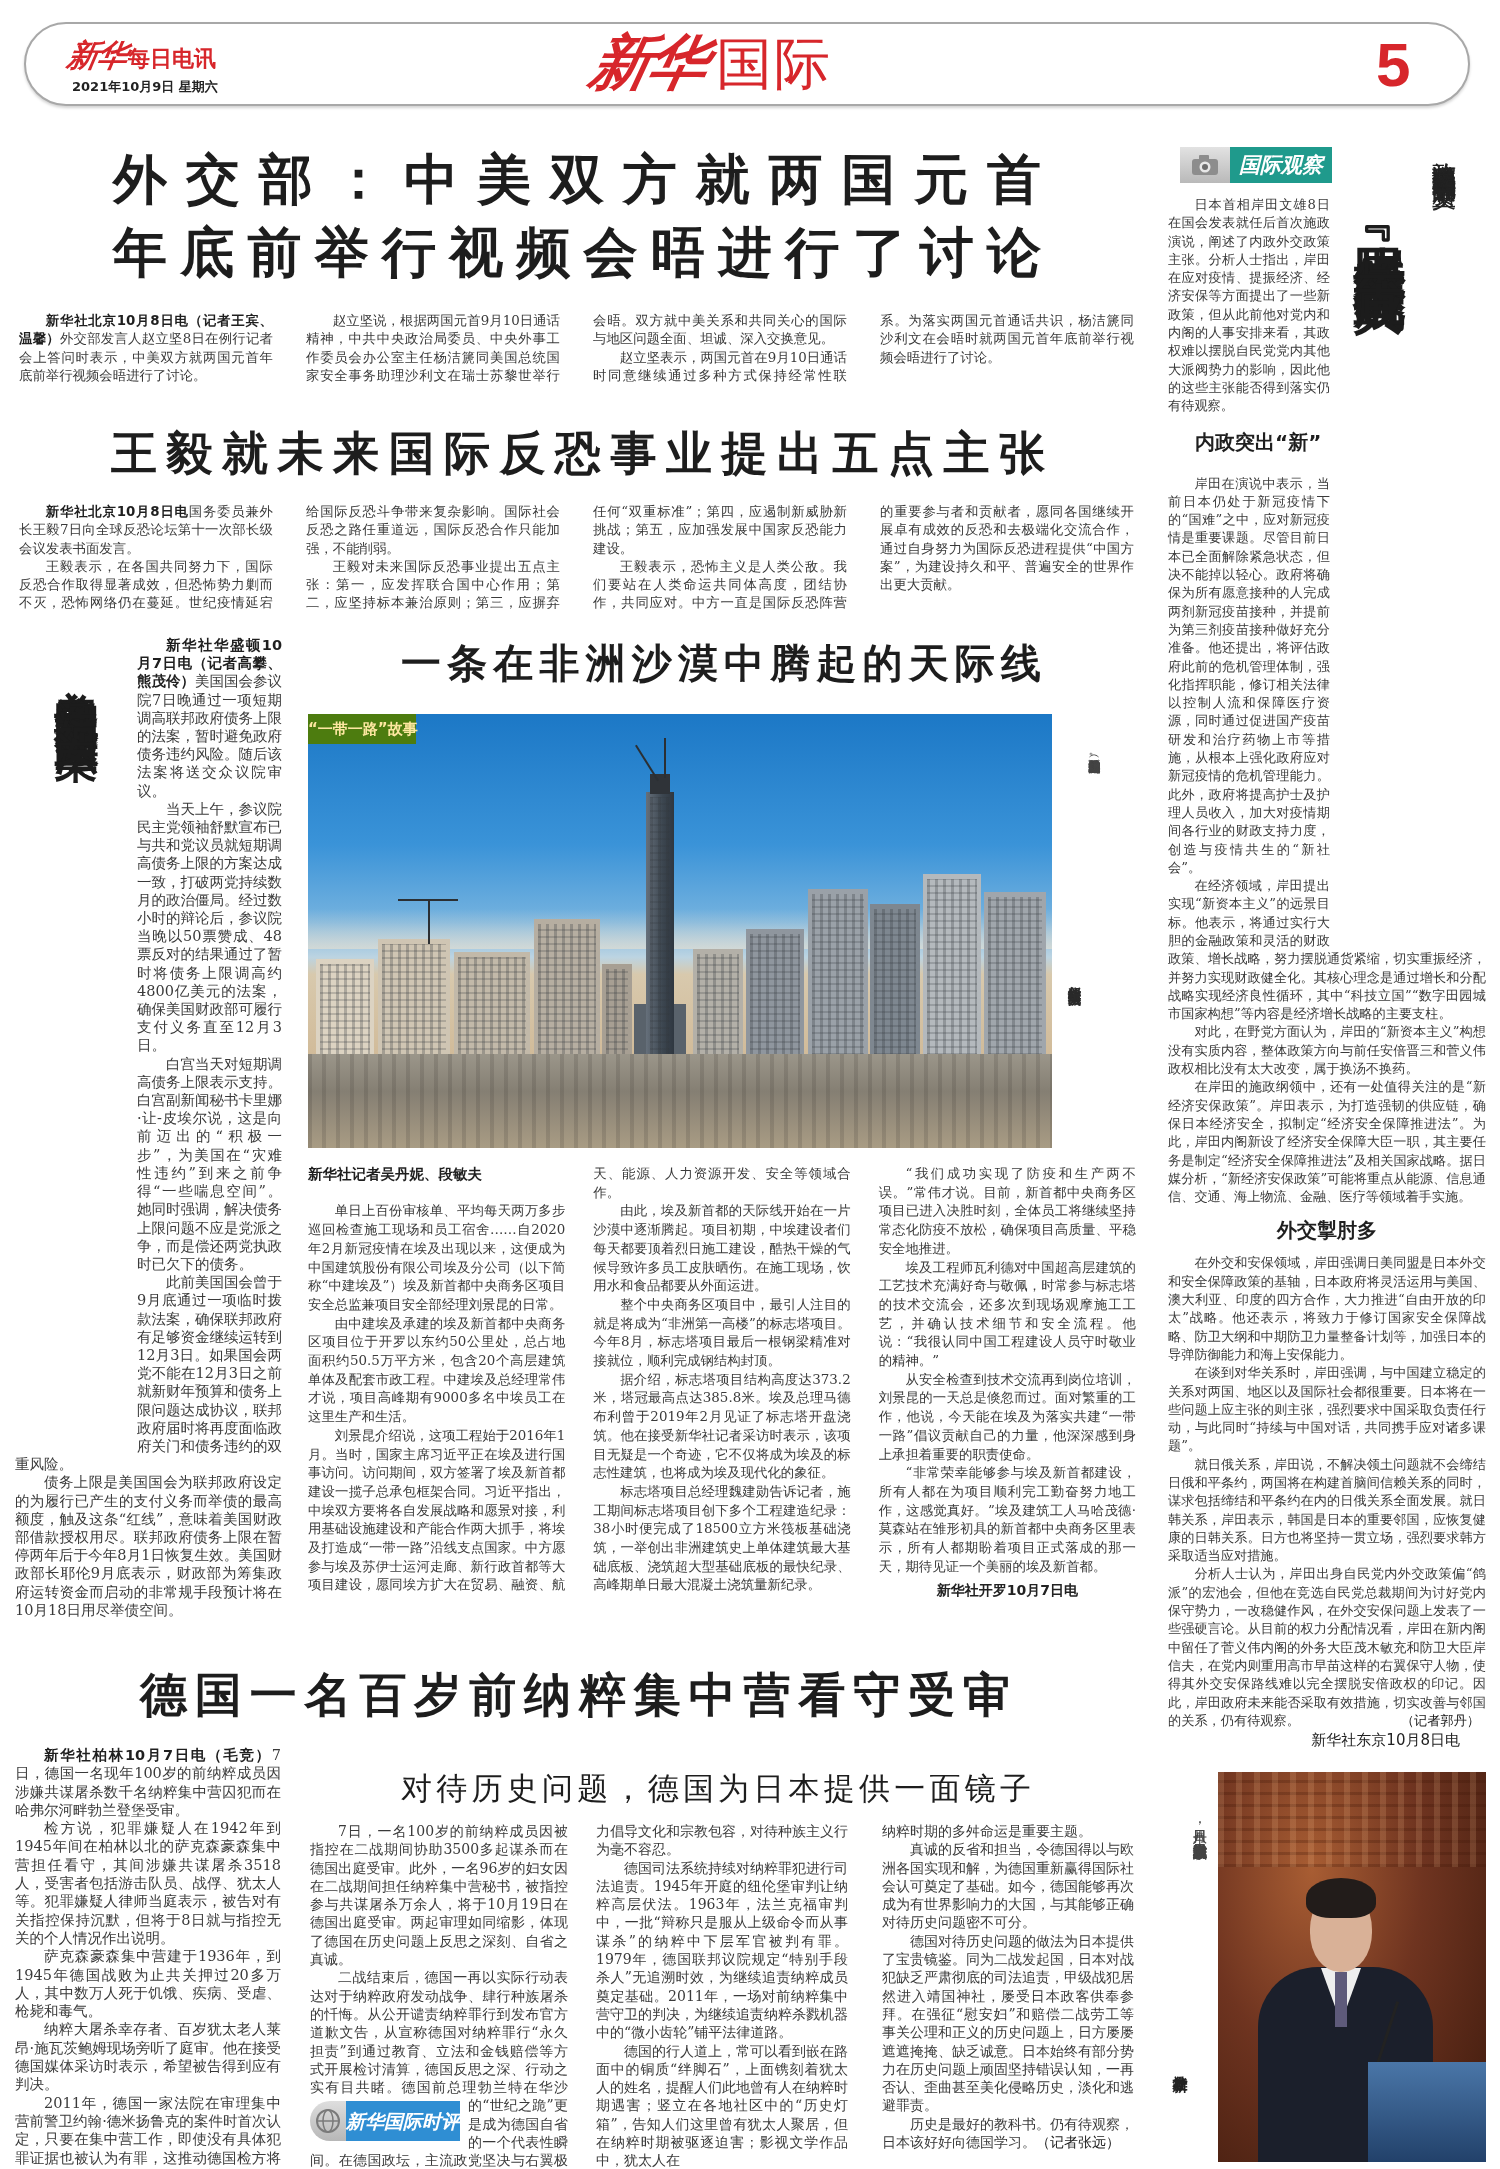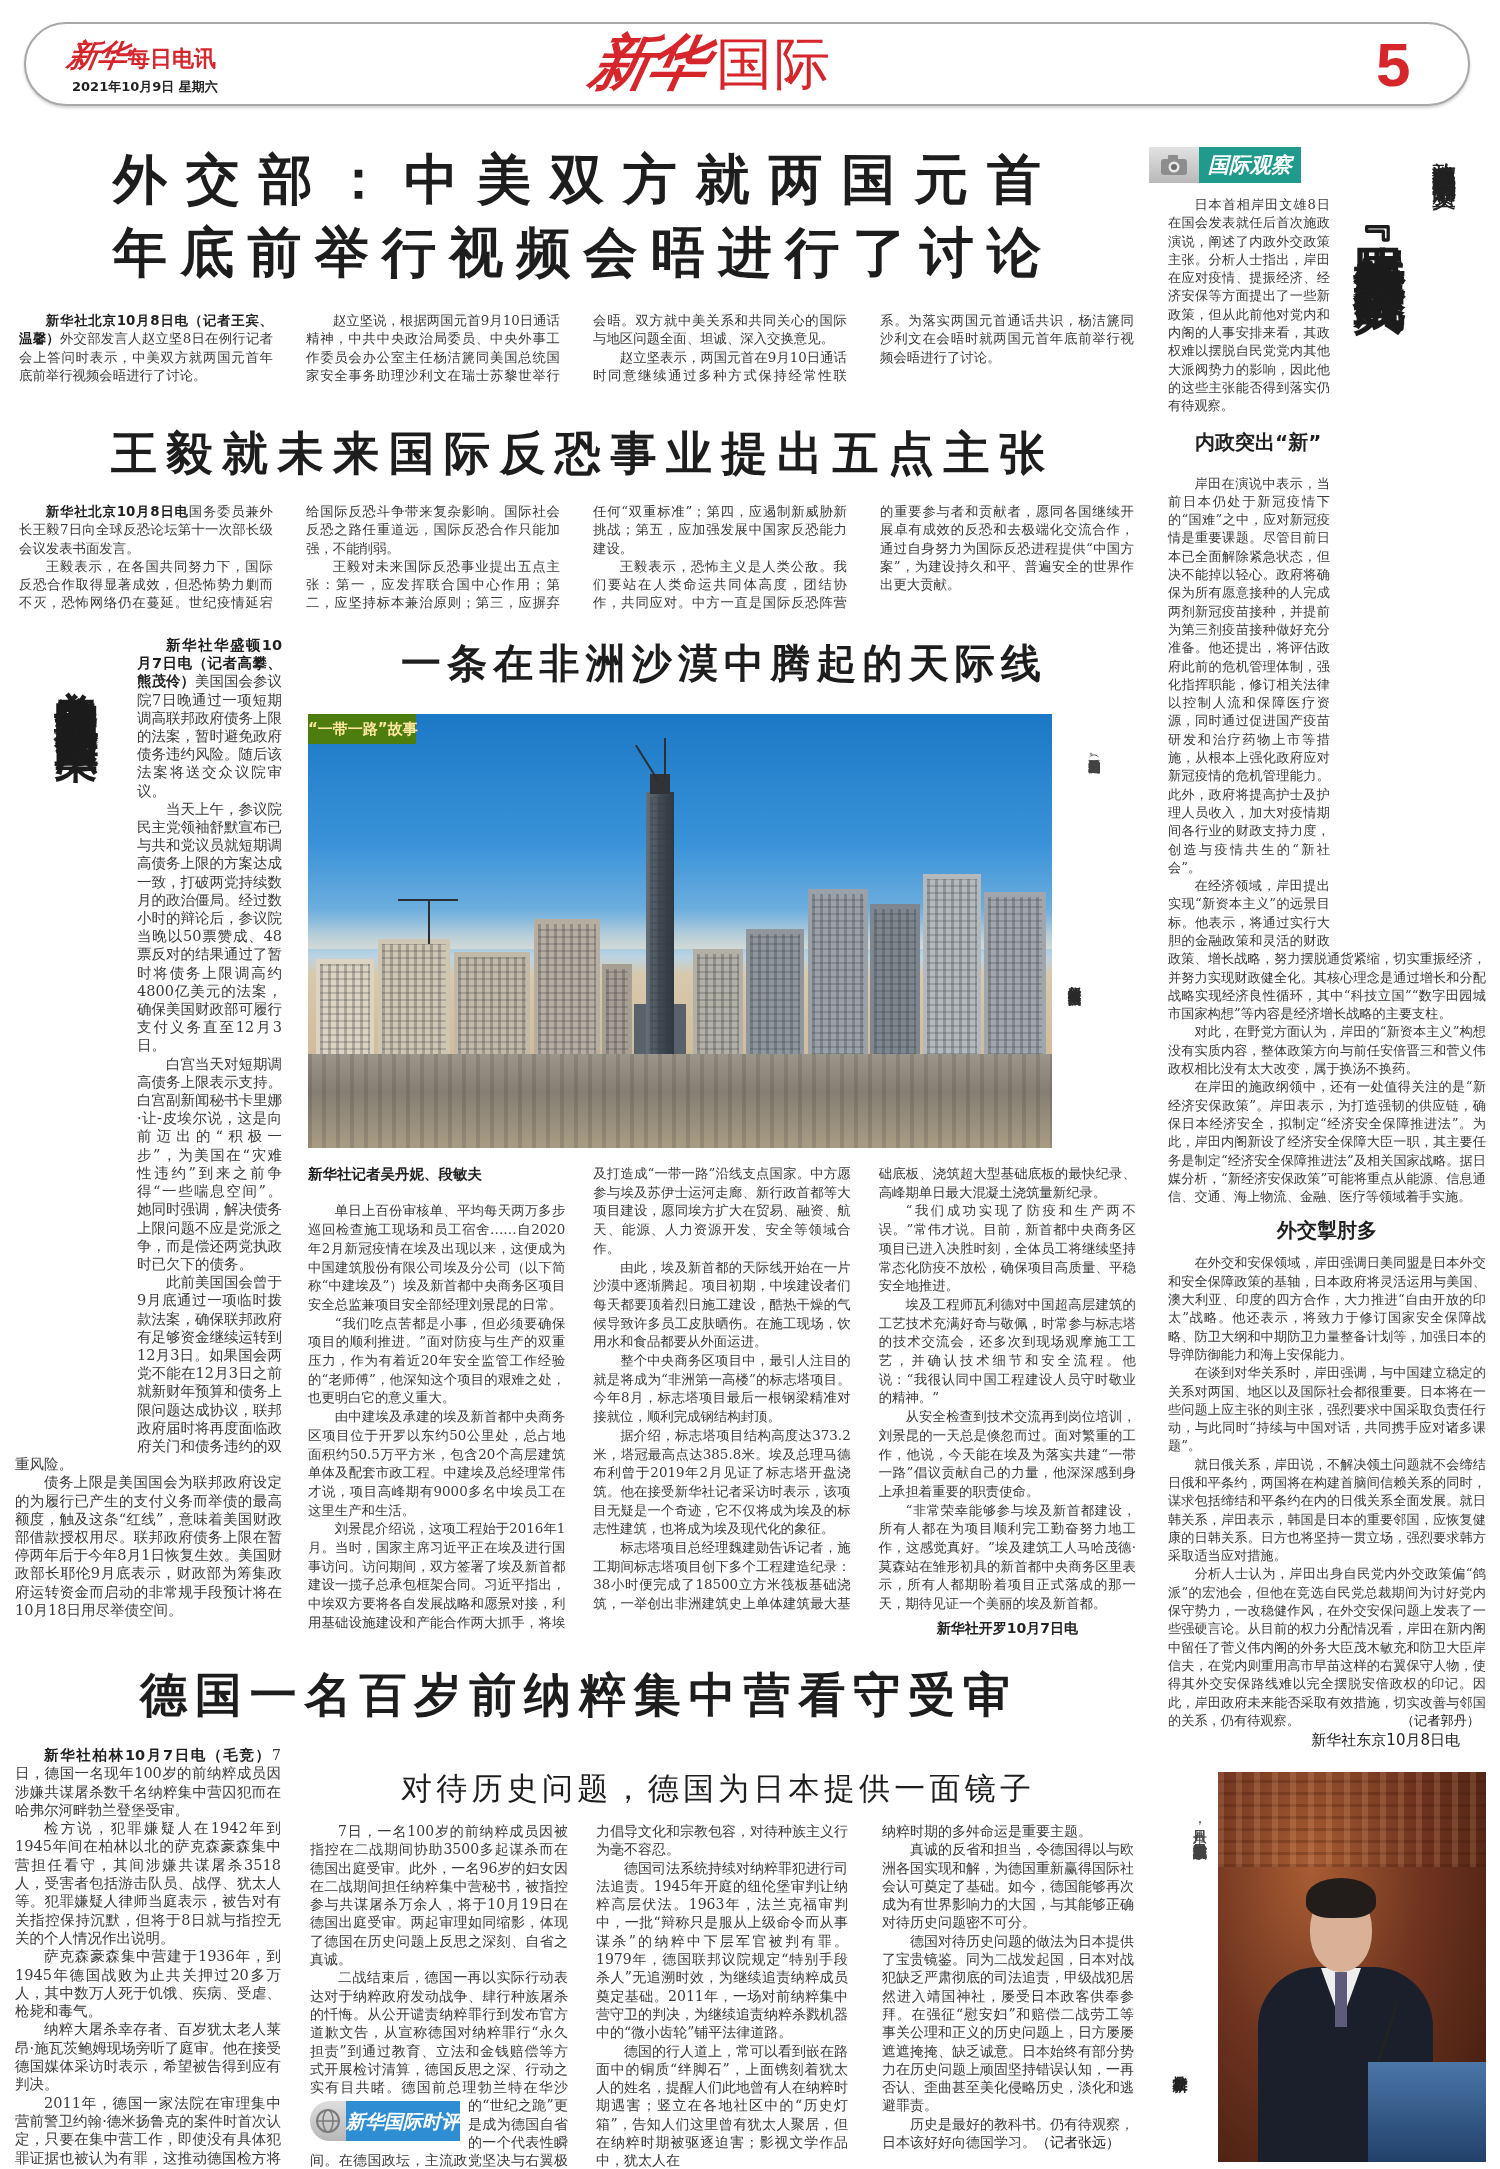--- a/index.html
+++ b/index.html
@@ -60,21 +60,21 @@
 .comm-c1{left:310px;width:258px;}
 .comm-c2{left:596px;width:252px;}
 .comm-c3{left:882px;width:252px;}
 .bottom-spacer{float:left;width:0;height:275px;}
 .badge-xh{float:left;clear:left;width:150px;height:48px;margin-right:8px;margin-top:4px;display:flex;}
 .badge-xh .b-icon{width:42px;height:40px;background:linear-gradient(180deg,#dedede,#b7b7b7);border-radius:20px 0 0 20px;display:flex;align-items:center;justify-content:center;}
 .badge-xh .b-text{flex:1;height:40px;background:#2f8ed3;color:#fff;font:italic 700 19px/40px "DejaVu Sans",sans-serif;text-align:center;white-space:nowrap;text-indent:0;}
 .comm-author{font-family:"DejaVu Sans",sans-serif;color:#222;}
 
 
-.watch-badge{left:1149px;top:147px;width:152px;height:36px;display:flex;}
+.watch-badge{left:1180px;top:147px;width:152px;height:36px;display:flex;}
 .watch-badge .w-icon{width:50px;height:36px;background:linear-gradient(180deg,#e2e2e2,#b9b9b9);display:flex;align-items:center;justify-content:center;}
 .watch-badge .w-text{flex:1;background:#1f9a8c;color:#fff;font:italic 700 21px/36px "DejaVu Sans",sans-serif;text-align:center;white-space:nowrap;}
 .k-headline{left:1354px;top:204px;writing-mode:vertical-rl;font:700 52px/1 "DejaVu Serif",serif;letter-spacing:3px;color:#1c1c1c;}
 .k-sub{left:1432px;top:143px;writing-mode:vertical-rl;font:400 24px/1 "DejaVu Sans",sans-serif;letter-spacing:1px;color:#222;}
 .k-body{left:1168px;top:196px;width:318px;font-size:13.2px;line-height:18.3px;}
 .k-float{float:right;width:156px;height:736px;}
 .k-sect{font:700 20px/24px "DejaVu Sans",sans-serif;color:#1f1f1f;margin:14px 0 21px;padding-left:27px;text-indent:0;}
 .k-sect.center{text-align:center;padding-left:0;margin:12px 0 12px;}
 .k-author{float:right;font-family:"DejaVu Sans",sans-serif;color:#222;text-indent:0;padding-right:6px;}
 .k-dateline{font:400 15px/20px "DejaVu Sans",sans-serif;color:#222;text-align:right;padding-right:26px;text-indent:0 !important;}
@@ -154,21 +154,20 @@
   <div class="ln" style="left:90px;top:185px;width:60px;height:2px;"></div>
   <div class="bld plain" style="left:0;top:340px;width:744px;height:94px;background:repeating-linear-gradient(90deg,rgba(60,55,50,.18) 0 4px,transparent 4px 14px),linear-gradient(180deg,#9b968a,#857f73 40%,#a99c84);"></div>
 </div>
 <div class="abs photo-label">“一带一路”故事</div>
 <div class="abs egypt-caption">这是今年六月十七日拍摄的埃及新首都中央商务区标志塔（中）主体建筑封顶建设现场。</div>
 <div class="abs egypt-credit">新华社记者隋先凯摄</div>
 
 <div class="abs txt egypt-body">
   <p class="egypt-author">新华社记者吴丹妮、段敏夫</p>
   <p>单日上百份审核单、平均每天两万多步巡回检查施工现场和员工宿舍……自2020年2月新冠疫情在埃及出现以来，这便成为中国建筑股份有限公司埃及分公司（以下简称“中建埃及”）埃及新首都中央商务区项目安全总监兼项目安全部经理刘景昆的日常。</p>
-  <p>“我们吃点苦都是小事，但必须要确保项目的顺利推进。”面对防疫与生产的双重压力，作为有着近20年安全监管工作经验的“老师傅”，他深知这个项目的艰难之处，也更明白它的意义重大。</p>
   <p>由中建埃及承建的埃及新首都中央商务区项目位于开罗以东约50公里处，总占地面积约50.5万平方米，包含20个高层建筑单体及配套市政工程。中建埃及总经理常伟才说，项目高峰期有9000多名中埃员工在这里生产和生活。</p>
   <p>刘景昆介绍说，这项工程始于2016年1月。当时，国家主席习近平正在埃及进行国事访问。访问期间，双方签署了埃及新首都建设一揽子总承包框架合同。习近平指出，中埃双方要将各自发展战略和愿景对接，利用基础设施建设和产能合作两大抓手，将埃及打造成“一带一路”沿线支点国家。中方愿参与埃及苏伊士运河走廊、新行政首都等大项目建设，愿同埃方扩大在贸易、融资、航天、能源、人力资源开发、安全等领域合作。</p>
   <p>由此，埃及新首都的天际线开始在一片沙漠中逐渐腾起。项目初期，中埃建设者们每天都要顶着烈日施工建设，酷热干燥的气候导致许多员工皮肤晒伤。在施工现场，饮用水和食品都要从外面运进。</p>
   <p>整个中央商务区项目中，最引人注目的就是将成为“非洲第一高楼”的标志塔项目。今年8月，标志塔项目最后一根钢梁精准对接就位，顺利完成钢结构封顶。</p>
   <p>据介绍，标志塔项目结构高度达373.2米，塔冠最高点达385.8米。埃及总理马德布利曾于2019年2月见证了标志塔开盘浇筑。他在接受新华社记者采访时表示，该项目无疑是一个奇迹，它不仅将成为埃及的标志性建筑，也将成为埃及现代化的象征。</p>
   <p>标志塔项目总经理魏建勋告诉记者，施工期间标志塔项目创下多个工程建造纪录：38小时便完成了18500立方米筏板基础浇筑，一举创出非洲建筑史上单体建筑最大基础底板、浇筑超大型基础底板的最快纪录、高峰期单日最大混凝土浇筑量新纪录。</p>
   <p>“我们成功实现了防疫和生产两不误。”常伟才说。目前，新首都中央商务区项目已进入决胜时刻，全体员工将继续坚持常态化防疫不放松，确保项目高质量、平稳安全地推进。</p>
   <p>埃及工程师瓦利德对中国超高层建筑的工艺技术充满好奇与敬佩，时常参与标志塔的技术交流会，还多次到现场观摩施工工艺，并确认技术细节和安全流程。他说：“我很认同中国工程建设人员守时敬业的精神。”</p>
   <p>从安全检查到技术交流再到岗位培训，刘景昆的一天总是倏忽而过。面对繁重的工作，他说，今天能在埃及为落实共建“一带一路”倡议贡献自己的力量，他深深感到身上承担着重要的职责使命。</p>
   <p>“非常荣幸能够参与埃及新首都建设，所有人都在为项目顺利完工勤奋努力地工作，这感觉真好。”埃及建筑工人马哈茂德·莫森站在雏形初具的新首都中央商务区里表示，所有人都期盼着项目正式落成的那一天，期待见证一个美丽的埃及新首都。</p>

